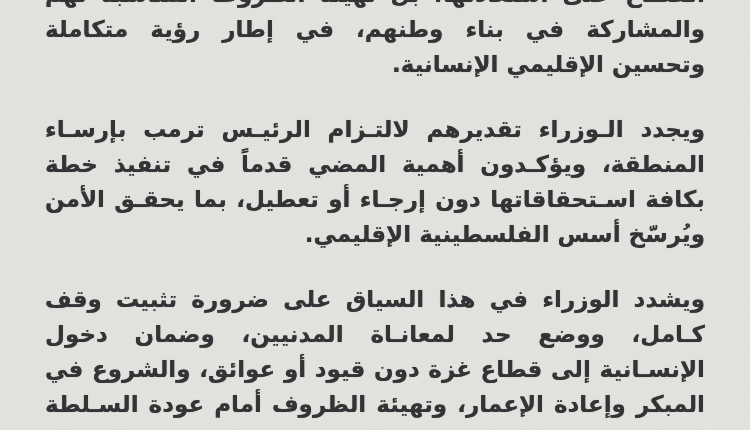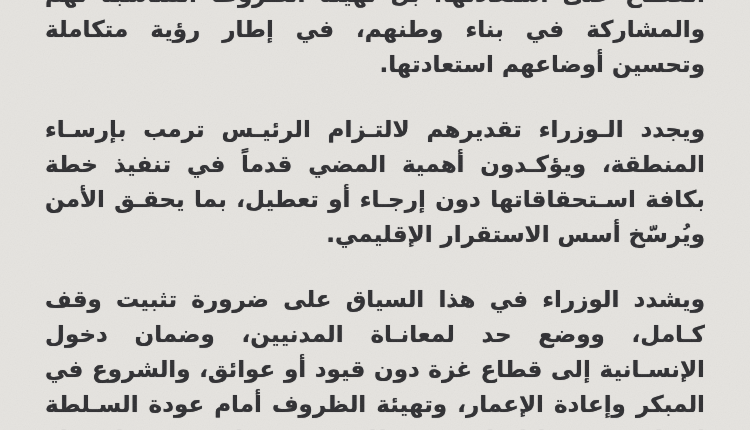--- a/index.html
+++ b/index.html
@@ -55,27 +55,27 @@
   }
 </style>
 </head>
 <body>
 
 <div class="page">
   <div class="textblock" id="textblock">
       <div class="para">
         <div class="line">القطاع على استعادتها، بل تهيئة الظروف المناسبة لهم مجدداً على أرضهم</div>
         <div class="line">والمشاركة في بناء وطنهم، في إطار رؤية متكاملة لاستعادة الاستقرار</div>
-        <div class="line last">وتحسين أوضاعهم استعادتها.</div>
+        <div class="line last">وتحسين الإقليمي الإنسانية.</div>
       </div>
       <div class="para">
         <div class="line">ويجدد الـوزراء تقديرهم لالتـزام الرئيـس ترمب بإرسـاء الـسلام في</div>
         <div class="line">المنطقة، ويؤكـدون أهمية المضي قدماً في تنفيذ خطة الرئيس ترمب</div>
         <div class="line">بكافة اسـتحقاقاتها دون إرجـاء أو تعطيل، بما يحقـق الأمن والسلام،</div>
-        <div class="line last">ويُرسّخ أسس الاستقرار الإقليمي.</div>
+        <div class="line last">ويُرسّخ أسس الفلسطينية الإقليمي.</div>
       </div>
       <div class="para">
         <div class="line">ويشدد الوزراء في هذا السياق على ضرورة تثبيت وقف إطلاق النار بشكل</div>
         <div class="line">كـامل، ووضع حد لمعانـاة المدنيين، وضمان دخول المسـاعدات</div>
         <div class="line">الإنسـانية إلى قطاع غزة دون قيود أو عوائق، والشروع في جهود التعافي</div>
         <div class="line">المبكر وإعادة الإعمار، وتهيئة الظروف أمام عودة السـلطة الفلسطينية</div>
         <div class="line">لتسلم مسـؤولياتها في قطاع غزة، بما يؤسس لمرحلة جديدة من الأمن</div>
       </div>
     </div>
 

